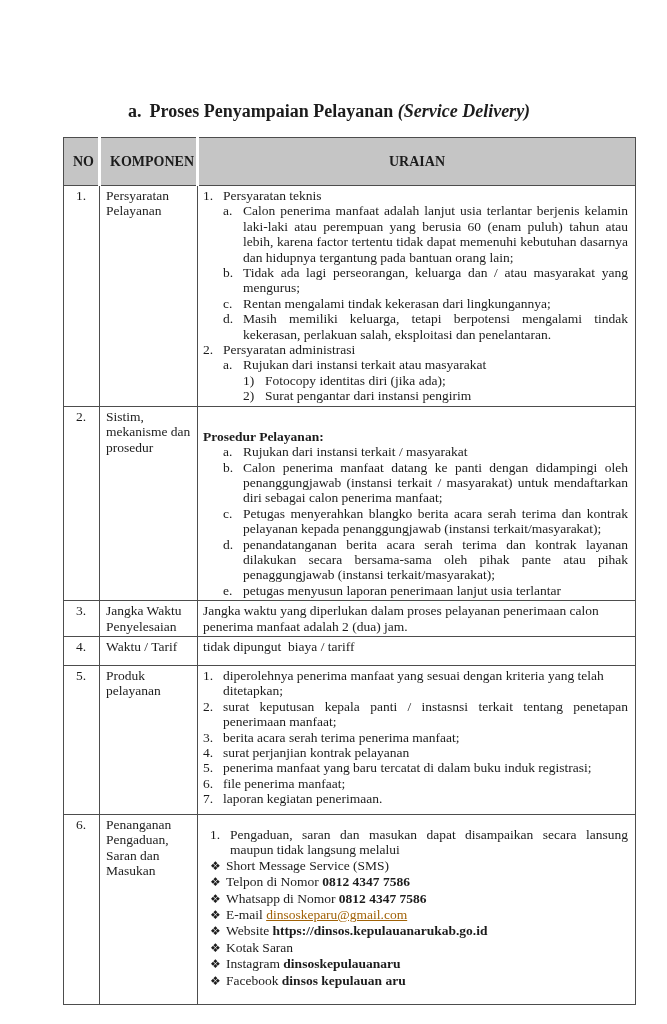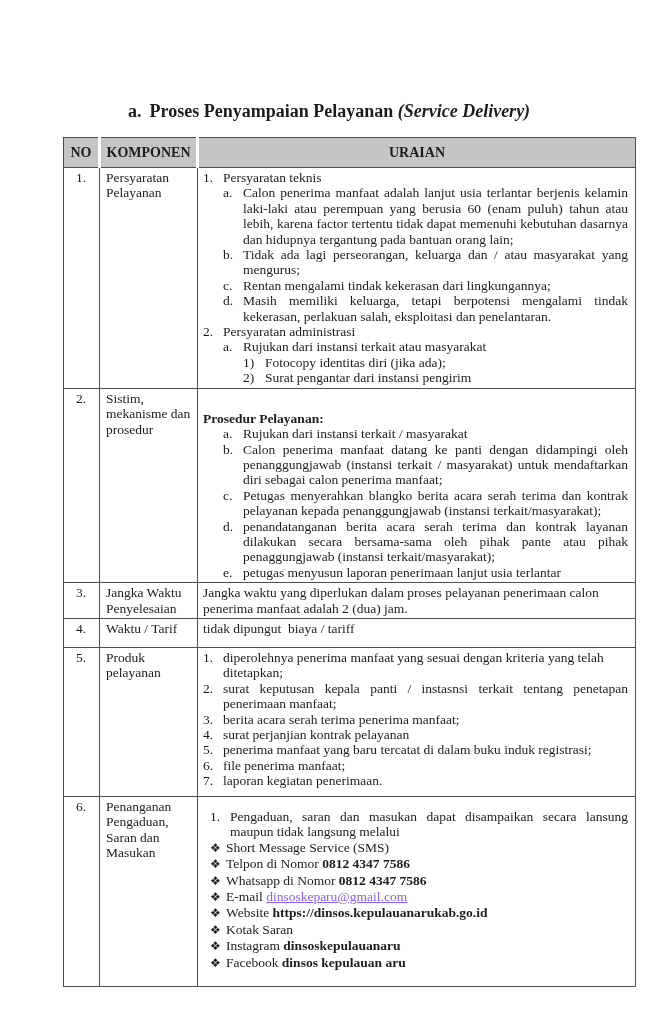--- a/index.html
+++ b/index.html
@@ -18,21 +18,21 @@
   .subheading .it { font-style:italic; }
 
   table.std {
     position:absolute; left:63px; top:137px;
     border-collapse:collapse; table-layout:fixed;
     width:572px; font-size:13.5px; line-height:15.4px;
   }
   table.std td, table.std th { border:1px solid #4d4d4d; vertical-align:top; }
   table.std th {
     background:#c5c5c5; font-weight:bold; font-size:14px;
-    height:29px; text-align:center; vertical-align:middle; padding:0;
+    height:29px; text-align:center; vertical-align:middle; padding:9px;
   }
   table.std th + th { border-left:3px solid #ffffff;margin-top:36px; }
 
   td.no   { padding:2px 2px 2px 12px; }
   td.komp { padding:2px 4px 2px 6px; }
   td.ura  { padding:2px 7px 2px 5px; }
   td.ura.pad6 { padding-left:12px; padding-top:12px; }
 
   .li { display:flex; align-items:flex-start; }
   .li .m { flex:0 0 18px; }
@@ -40,21 +40,21 @@
   .just .t { text-align:justify; }
   .lvl2 { padding-left:20px; }
   .lvl2 .m { flex-basis:20px; }
   .lvl3 { padding-left:40px; }
   .lvl3 .m { flex-basis:22px; }
   .num-li .m { flex-basis:20px; }
   .bl .m { flex-basis:16px; font-size:12px; padding-top:1px; }
   .ptitle { font-weight:bold;margin-top:20px; }
   .pre { white-space:pre-wrap; }
   .b { font-weight:bold; }
-  a.link { color:#8b5cf6; text-decoration:underline; }
+  a.link { color:#a16207; text-decoration:underline; }
 </style>
 </head>
 <body>
 
 <div class="page">
 
 
   <div class="subheading">
     <span class="num">a.</span><span>Proses Penyampaian Pelayanan </span><span class="it">(Service Delivery)</span>
   </div>

